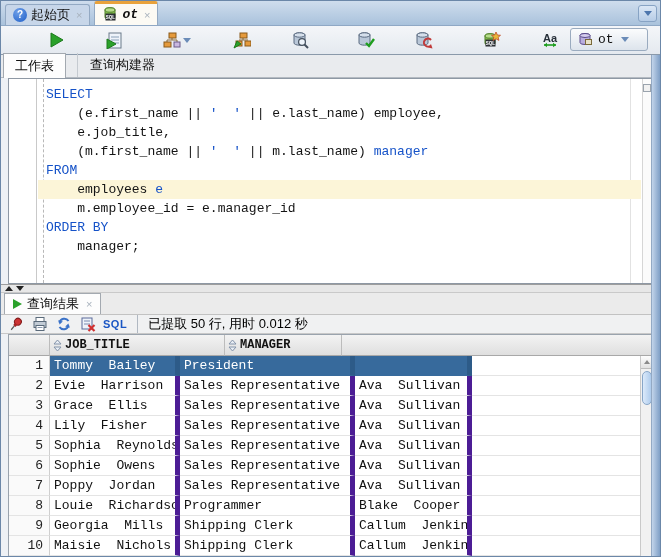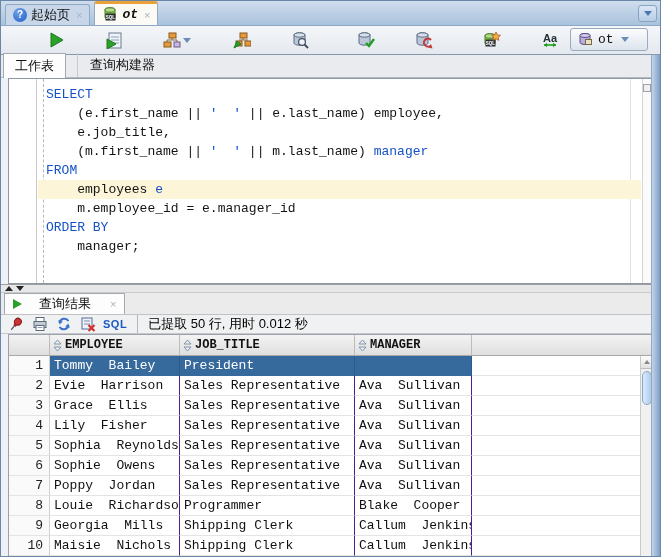--- a/index.html
+++ b/index.html
@@ -62,38 +62,38 @@
   .tok-str{color:#1552c8;}
   .tok-plain{color:#141414;}
   
   .splitter{position:absolute;left:0;top:283px;right:9px;height:9px;background:#e7e7e7;
     border-top:1px solid #9d9d9d;border-bottom:1px solid #c9c9c9;display:flex;align-items:center;gap:3px;padding-left:4px;}
   .tri-up{width:0;height:0;border-left:4px solid transparent;border-right:4px solid transparent;border-bottom:5px solid #222;}
   .tri-down{width:0;height:0;border-left:4px solid transparent;border-right:4px solid transparent;border-top:5px solid #222;}
   
   .res-tabs{position:absolute;left:0;top:292px;right:9px;height:22px;background:#ebebeb;
     border-bottom:1px solid #c2c2c2;display:flex;align-items:flex-end;}
-  .res-tab{display:flex;align-items:center;gap:17px;background:#fdfdfd;border:1px solid #a3a9b0;border-bottom:none;
+  .res-tab{display:flex;align-items:center;gap:5px;background:#fdfdfd;border:1px solid #a3a9b0;border-bottom:none;
     padding:2px 8px;margin-left:3px;height:21px;}
   .play-icon{width:0;height:0;border-top:5px solid transparent;border-bottom:5px solid transparent;border-left:9px solid #2aa12a;}
   
   .res-toolbar{position:absolute;left:0;top:314px;right:9px;height:19px;background:#f0f1f2;
     display:flex;align-items:center;gap:6px;padding-left:6px;border-bottom:1px solid #c8c8c8;}
   .rtb-btn{width:18px;height:16px;display:flex;align-items:center;justify-content:center;}
   .sql-label{color:#1a56c4;font-weight:bold;font-size:11px;font-family:"Liberation Sans",sans-serif;letter-spacing:.5px;}
   .status-text{color:#000;font-size:13px;white-space:pre;}
   
   .grid{position:absolute;left:7px;top:333px;width:645px;height:224px;background:#fff;border-left:1px solid #9aa3ad;border-top:1px solid #9aa3ad;}
   .grid-header{display:flex;height:21px;}
   .h-cell{display:flex;align-items:center;gap:3px;padding-left:3px;
     background:linear-gradient(#f3f3f3,#dfdfdf);border-right:1px solid #bcbcbc;border-bottom:1px solid #a8a8a8;
     font-family:"Liberation Mono","DejaVu Sans Mono",monospace;font-weight:bold;font-size:12px;white-space:pre;overflow:hidden;}
   .grid-row{display:flex;height:20px;}
   .g-cell{font-family:"Liberation Mono","DejaVu Sans Mono",monospace;font-size:13px;line-height:19px;
-    padding-left:4px;white-space:pre;overflow:hidden;border-right:1px solid #4c1d95;border-bottom:1px solid #e4e4e4;}
+    padding-left:4px;white-space:pre;overflow:hidden;border-right:5px solid #4c1d95;border-bottom:1px solid #e4e4e4;}
   .num-cell{text-align:right;padding-right:6px;padding-left:0;background:#fafafa;border-right:1px solid #cfcfcf;color:#222;}
   .c-gut{width:41px;}
   .c-emp{width:130px;}
   .c-job{width:175px;}
   .c-mgr{width:117px;}
   .c-fil{flex:1;border-right:none;}
   .grid-row.selected .data-cell{background:#376a9c;color:#fff;border-bottom-color:#376a9c;border-right-color:#2d5b88;}
   .grid-scrollbar{position:absolute;right:0;top:21px;bottom:0;width:13px;background:#f1f1f1;border-left:1px solid #c9c9c9;}
   .sb-btn{height:13px;background:linear-gradient(#fdfdfd,#e2e2e2);border-bottom:1px solid #bdbdbd;
     display:flex;align-items:center;justify-content:center;}
@@ -319,24 +319,20 @@
       </svg>
     </div>
     <span class="sql-label">SQL</span>
     <div class="tb-sep"></div>
     <span class="status-text">已提取 50 行, 用时 0.012 秒</span>
   </div>
 
   <div class="grid">
     <div class="grid-header">
         <div class="h-cell c-gut"></div>
-        <div class="h-cell c-emp"><span style="display: inline-flex;"><svg width="9" height="13" viewBox="0 0 9 13">
-              <polygon points="4.5,1 8,5 1,5" fill="#e9eef5" stroke="#8494aa"></polygon>
-              <polygon points="4.5,12 8,8 1,8" fill="#e9eef5" stroke="#8494aa"></polygon>
-            </svg></span><span>EMPLOYEE</span></div>
         <div class="h-cell c-job"><span style="display: inline-flex;"><svg width="9" height="13" viewBox="0 0 9 13">
               <polygon points="4.5,1 8,5 1,5" fill="#e9eef5" stroke="#8494aa"></polygon>
               <polygon points="4.5,12 8,8 1,8" fill="#e9eef5" stroke="#8494aa"></polygon>
             </svg></span><span>JOB_TITLE</span></div>
         <div class="h-cell c-mgr"><span style="display: inline-flex;"><svg width="9" height="13" viewBox="0 0 9 13">
               <polygon points="4.5,1 8,5 1,5" fill="#e9eef5" stroke="#8494aa"></polygon>
               <polygon points="4.5,12 8,8 1,8" fill="#e9eef5" stroke="#8494aa"></polygon>
             </svg></span><span>MANAGER</span></div>
         <div class="h-cell c-fil"></div>
       </div>

